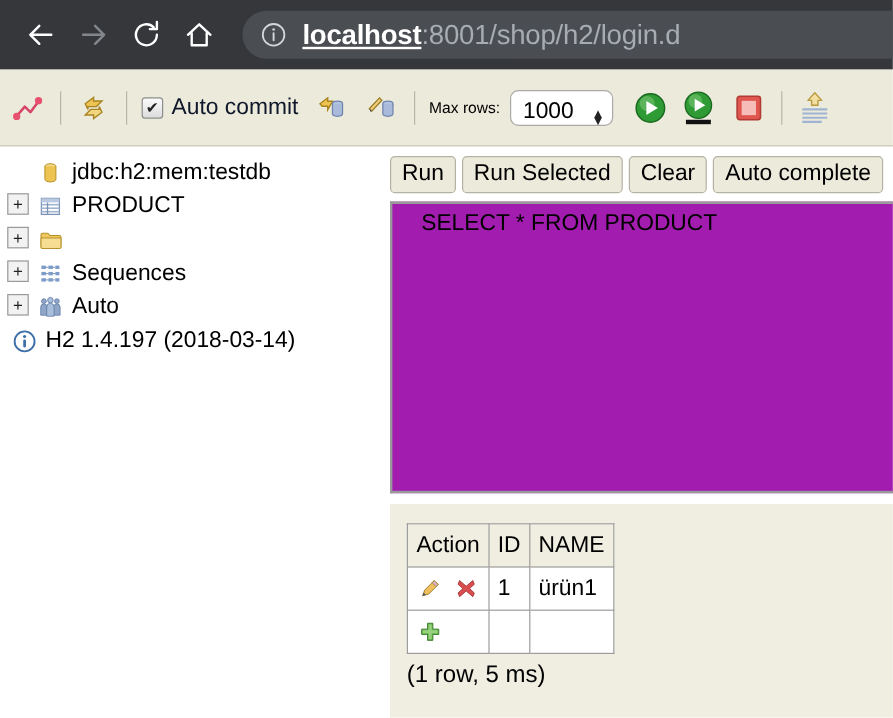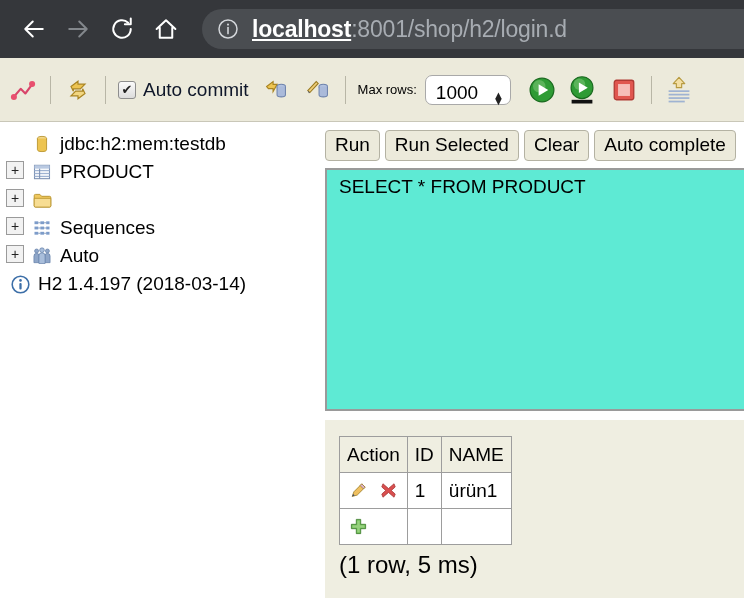--- a/index.html
+++ b/index.html
@@ -157,25 +157,25 @@
     white-space: nowrap;
     box-sizing: border-box;
     line-height: 1.15;
   }
   .cmd-btn.cut { border-right: none; border-radius: 4px 0 0 4px; margin-right: 0; background: #ffffff; border-color:#ffffff; }
 
   #sql-editor {
     position: absolute;
     left: 3px; top: 45px;
     width: 419px; height: 243px;
-    background: #5eead4;
+    background: #a21caf;
     border: 2px solid #9a9a9a;
     border-right: none;
     box-sizing: border-box;
-    padding: 6px 12px;
+    padding: 6px 24px;
     font-size: 19px;
     color: #000;
     overflow: hidden;
     white-space: pre;
   }
 
   #result-panel {
     position: absolute;
     left: 3px; top: 297px;
     width: 419px; height: 178px;
@@ -198,21 +198,21 @@
     background: #ffffff;
     height: 36px;
     box-sizing: border-box;
   }
   #result-table th { background: #efeee1; }
   td.action-cell { padding: 2px 5px; }
   .action-icons { display: flex; align-items: center; gap: 8px; }
   .row-icon { width: 22px; height: 22px; display:flex; align-items:center; justify-content:center; }
   #result-status {
     margin-top: 6px;
-    font-size: 24px;
+    font-size: 20px;
     color: #000;
   }
 </style>
 </head>
 <body>
 
 <div id="browser-chrome">
 
   <div class="nav-btn">
     <svg width="30" height="30" viewBox="0 0 24 24">

